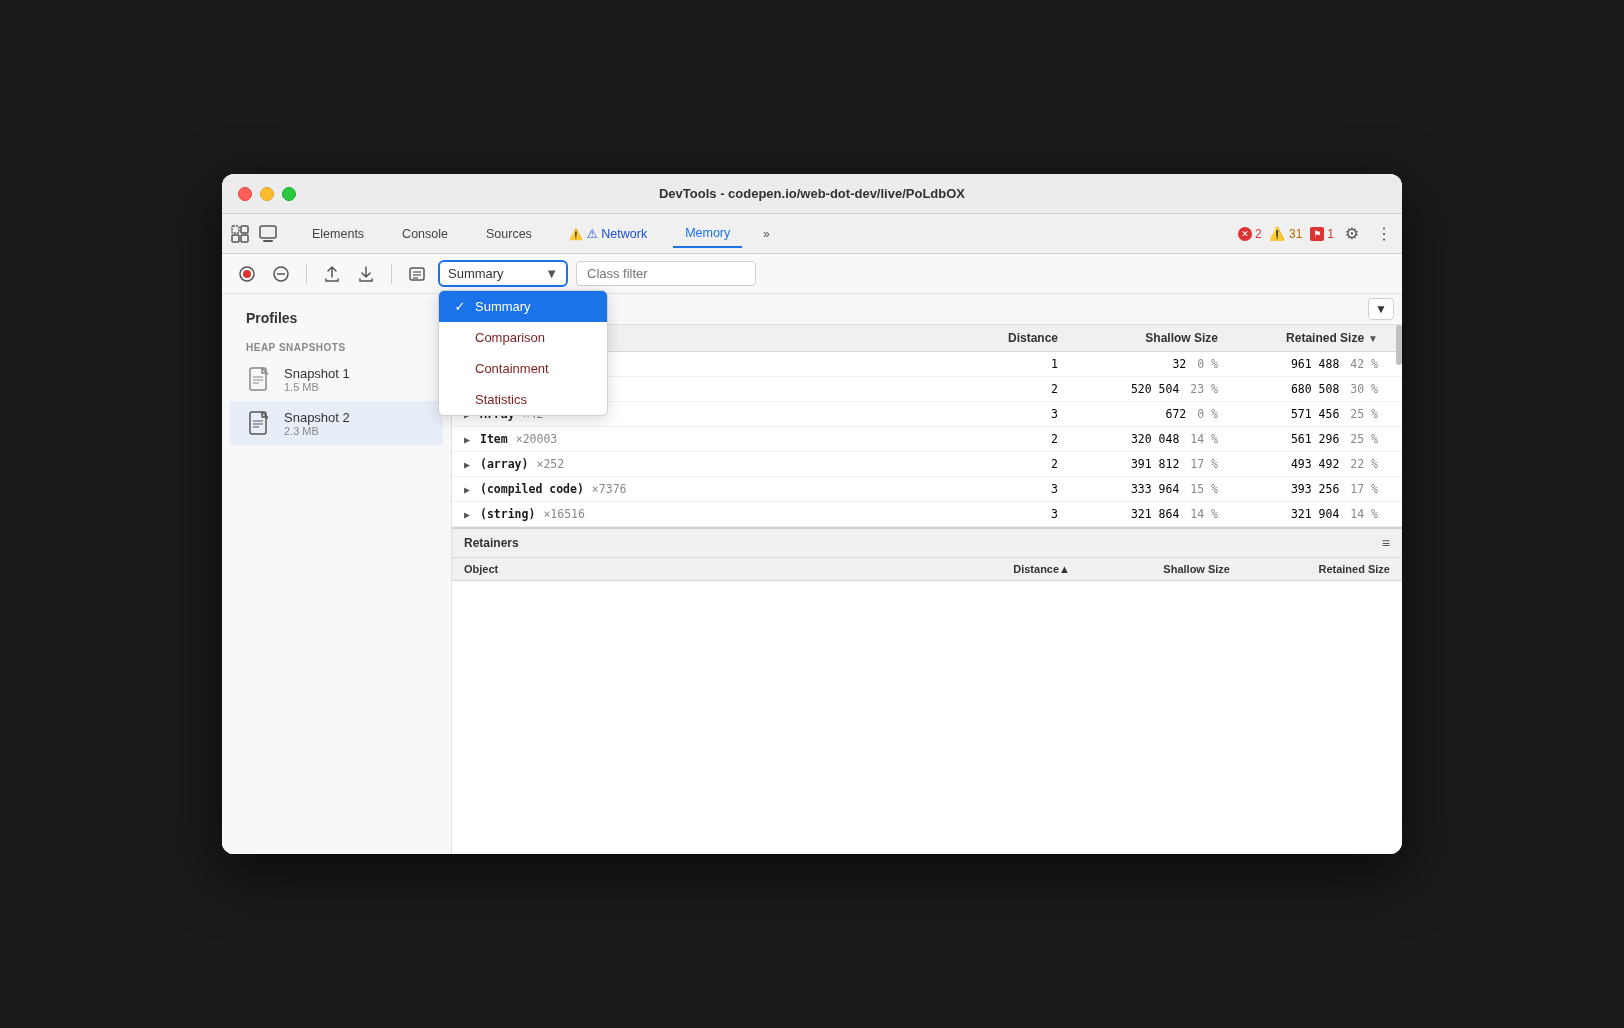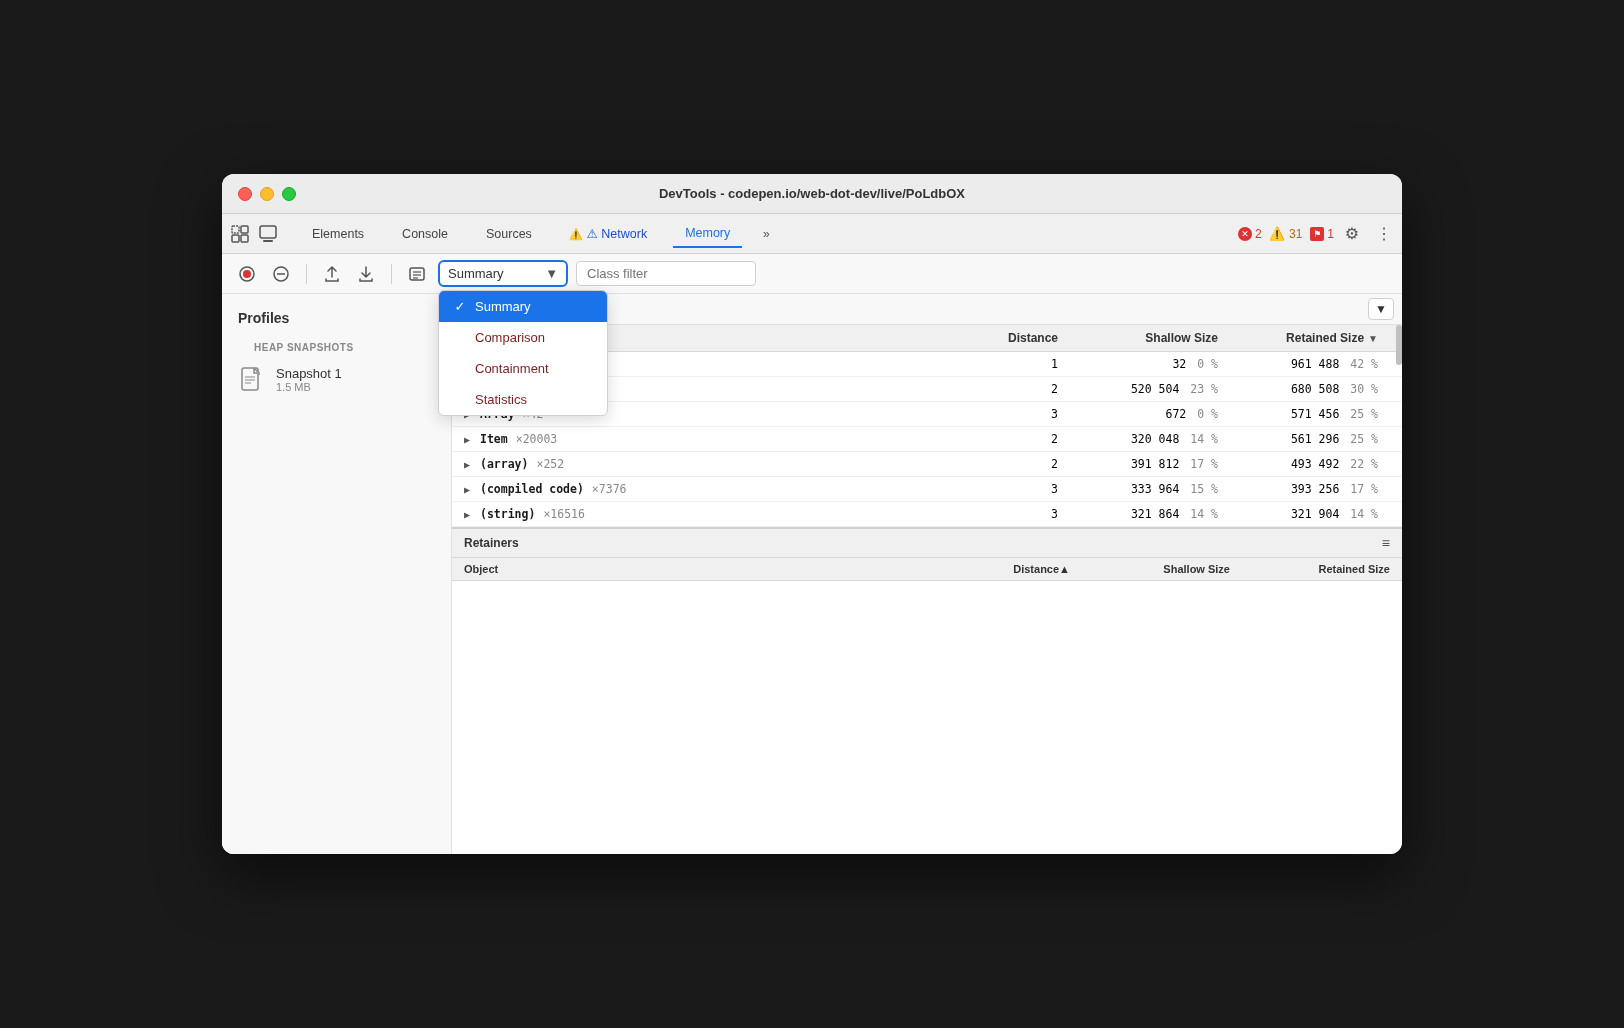--- a/index.html
+++ b/index.html
@@ -228,36 +228,35 @@
     .main-content {
       display: flex;
       height: calc(100% - 120px);
       background: white;
     }
     
     .sidebar {
       width: 230px;
       background: #f8f8f8;
       border-right: 1px solid #e0e0e0;
-      padding: 12px 0;
+      padding: 12px 8px;
       min-height: 560px;
     }
     .sidebar-title {
       font-size: 14px;
       font-weight: 600;
       color: #333;
       padding: 4px 16px 8px;
     }
     .sidebar-section-label {
       font-size: 10px;
       font-weight: 600;
       color: #888;
       padding: 8px 16px 4px;
       letter-spacing: 0.05em;
-      margin-left: 16px;
     }
     .snapshot-item {
       padding: 8px 16px;
       cursor: pointer;
       display: flex;
       align-items: center;
       gap: 10px;
     }
     .snapshot-item.active { background: #e8eef7; }
     .snapshot-icon {
@@ -563,20 +562,36 @@
             <line x1="4" y1="10" x2="14" y2="10" stroke="#888" stroke-width="1"></line>
             <line x1="4" y1="13" x2="14" y2="13" stroke="#888" stroke-width="1"></line>
             <line x1="4" y1="16" x2="10" y2="16" stroke="#888" stroke-width="1"></line>
           </svg>
         </div>
         <div class="snapshot-info">
           <span class="snapshot-name">Snapshot 1</span>
           <span class="snapshot-size">1.5 MB</span>
         </div>
       </div>
+      <div class="snapshot-item active">
+        <div class="snapshot-icon">
+          <svg width="22" height="24" viewBox="0 0 22 24" fill="none">
+            <rect x="1" y="1" width="16" height="22" rx="2" fill="none" stroke="#555" stroke-width="1.5"></rect>
+            <path d="M13 1 L18 6" fill="none" stroke="#555" stroke-width="1.5"></path>
+            <path d="M13 1 L13 6 L18 6 L18 8" fill="#d0d8e8" stroke="#555" stroke-width="1.5"></path>
+            <line x1="4" y1="10" x2="14" y2="10" stroke="#555" stroke-width="1"></line>
+            <line x1="4" y1="13" x2="14" y2="13" stroke="#555" stroke-width="1"></line>
+            <line x1="4" y1="16" x2="10" y2="16" stroke="#555" stroke-width="1"></line>
+          </svg>
+        </div>
+        <div class="snapshot-info">
+          <span class="snapshot-name">Snapshot 2</span>
+          <span class="snapshot-size">2.3 MB</span>
+        </div>
+      </div>
     </div>
 
     <div class="table-area">
 
       <div style="display:flex; align-items:center; padding:4px 8px; background:#f8f8f8; border-bottom:1px solid #e0e0e0;">
         <div style="flex:1;"></div>
         <div class="filter-dropdown">
           <span>▼</span>
         </div>
       </div>

